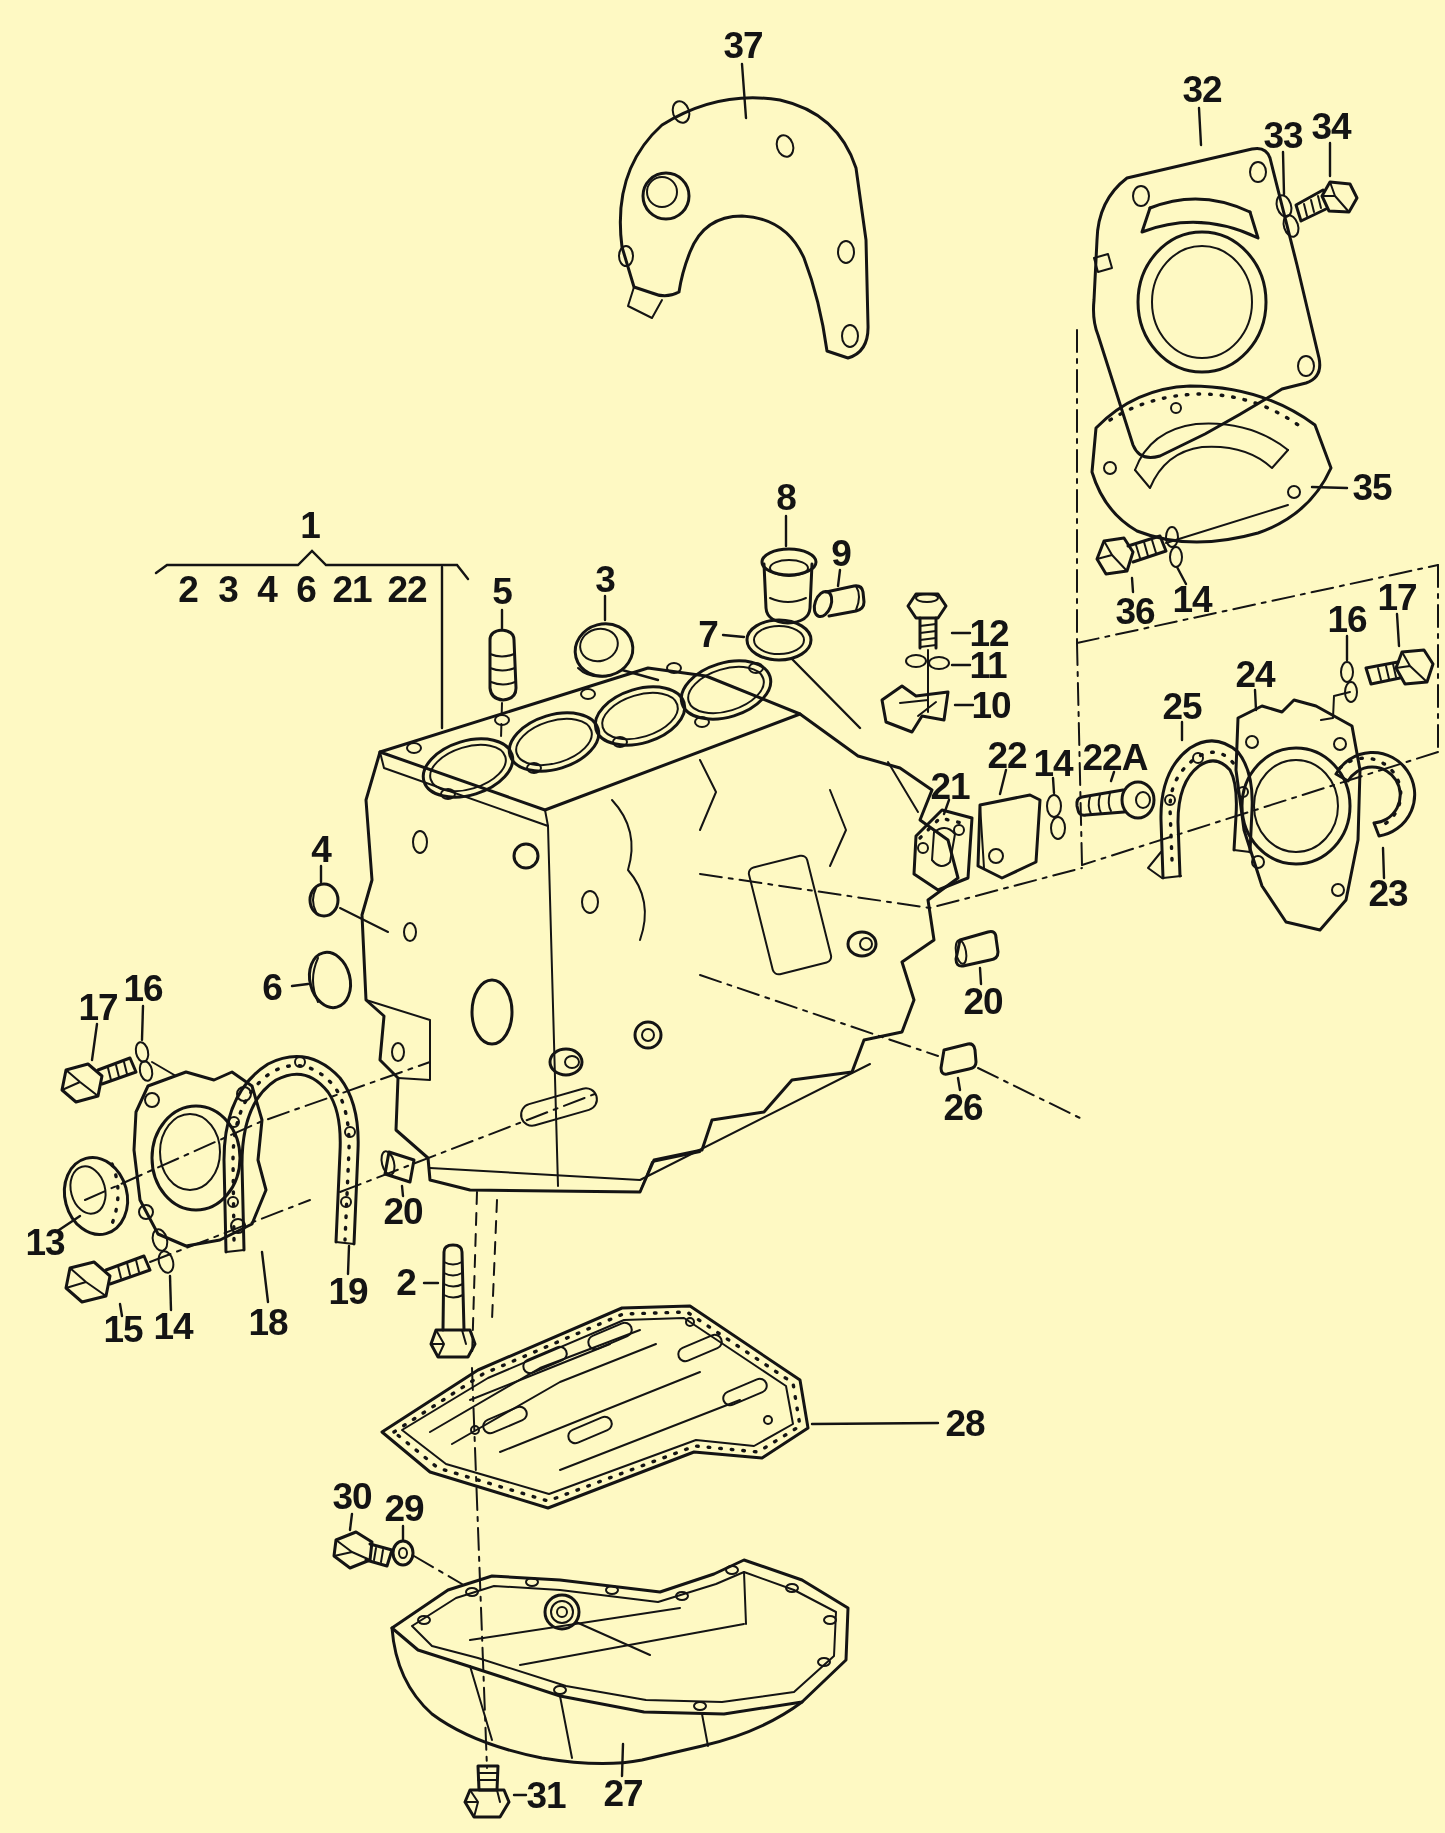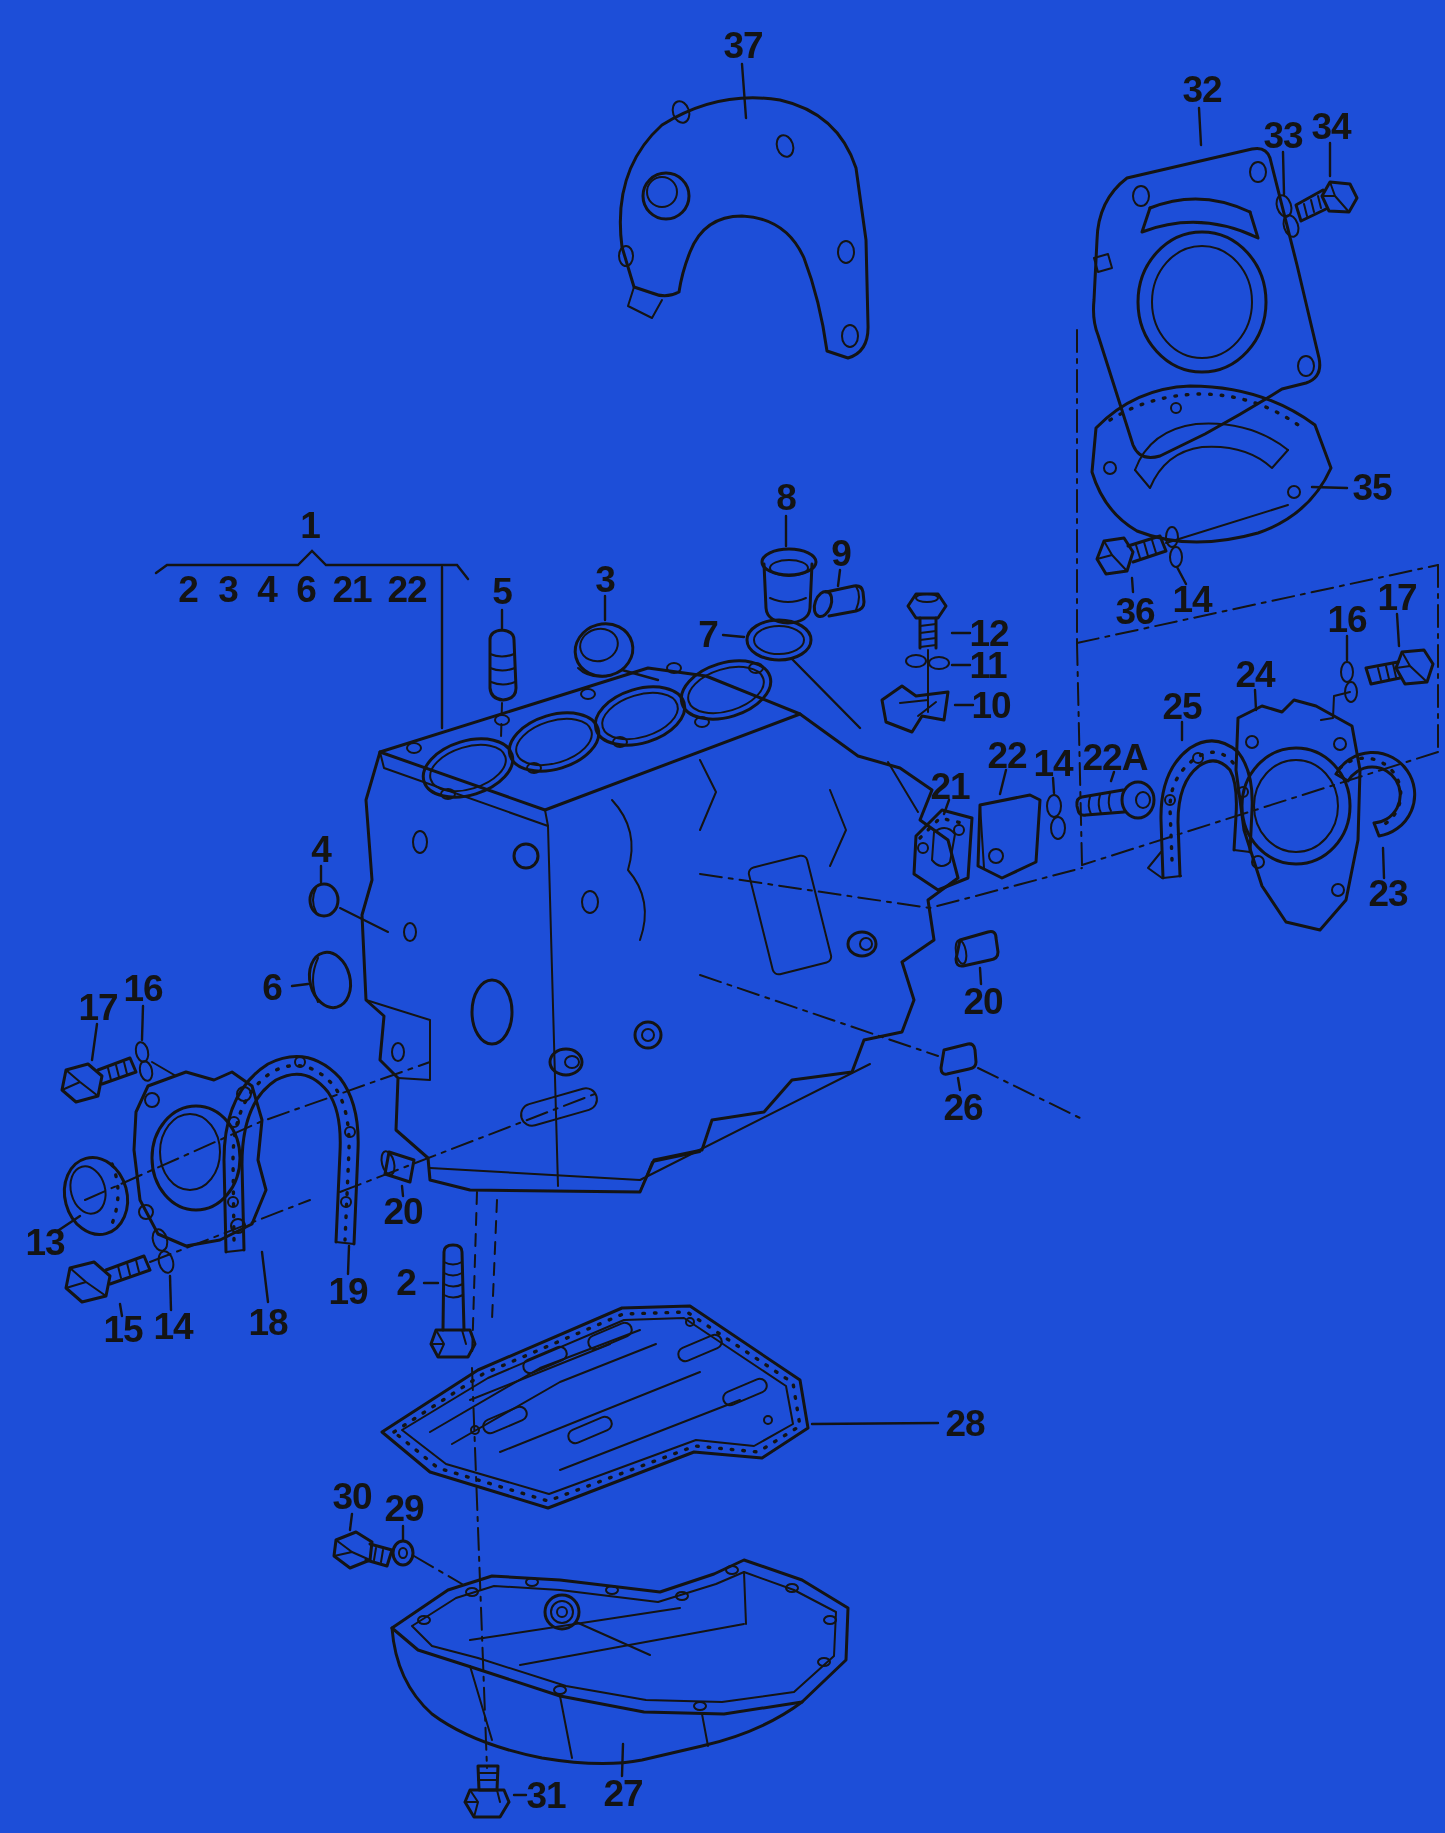--- a/index.html
+++ b/index.html
@@ -1,16 +1,16 @@
 <!DOCTYPE html>
 <html><head>
 <meta charset="utf-8">
 <style>
   html,body{margin:0;padding:0;background:#e8e8e8;}
-  .page{position:relative;width:1445px;height:1833px;background:#1d4ed8;margin:0 auto;overflow:hidden;}
+  .page{position:relative;width:1445px;height:1833px;background:#fef9c3;margin:0 auto;overflow:hidden;}
   svg{position:absolute;inset:0;}
   .ln{fill:none;stroke:#141414;stroke-width:3;stroke-linecap:round;stroke-linejoin:round;}
   .thin{fill:none;stroke:#141414;stroke-width:2;stroke-linecap:round;stroke-linejoin:round;}
   .ld{fill:none;stroke:#141414;stroke-width:2.4;stroke-linecap:round;}
   .dd{fill:none;stroke:#141414;stroke-width:2;stroke-dasharray:22 7 4 7;stroke-linecap:round;}
   .dash{fill:none;stroke:#141414;stroke-width:2;stroke-dasharray:12 9;stroke-linecap:round;}
   .dots{fill:none;stroke:#141414;stroke-width:3.4;stroke-dasharray:1.6 10;stroke-linecap:round;}
   .lbl{font-family:"Liberation Sans",sans-serif;font-size:37px;font-weight:bold;fill:#141414;letter-spacing:-1px;}
 </style>
 </head>

